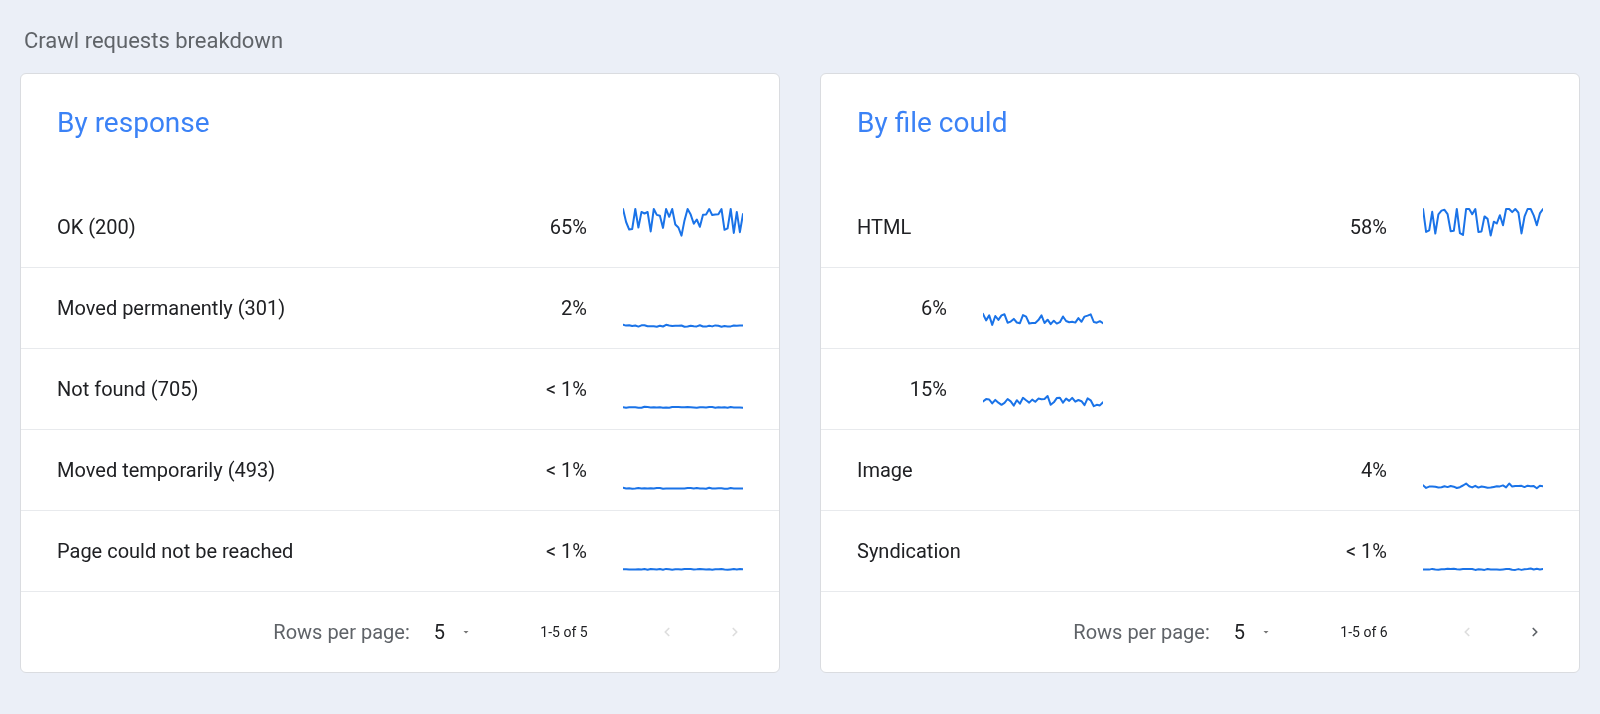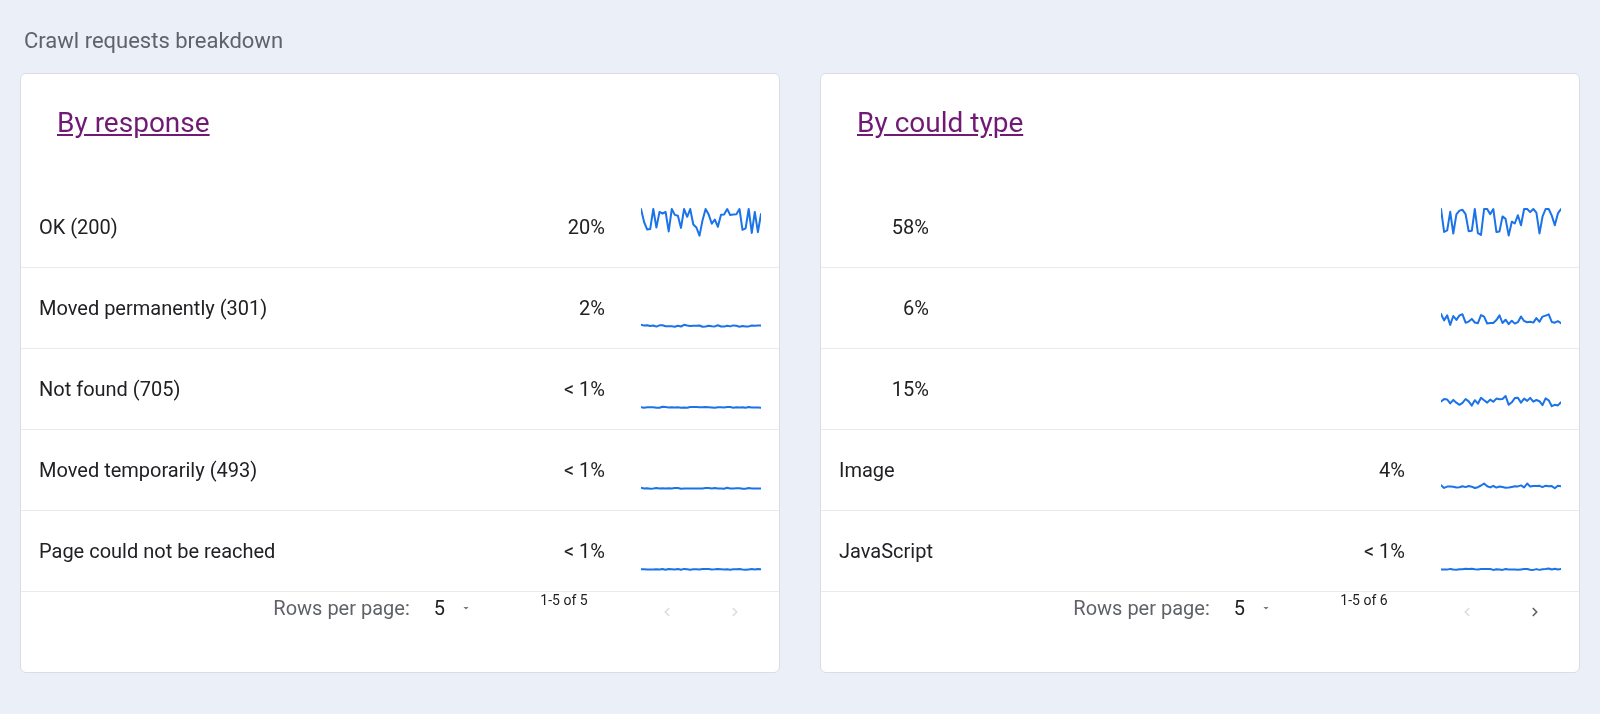--- a/index.html
+++ b/index.html
@@ -29,33 +29,31 @@
   .card {
     background: #fff;
     border: 1px solid #dadce0;
     border-radius: 6px;
     flex: 1 1 0;
     box-shadow: 0 0 0 rgba(0,0,0,0);
   }
   .card-title {
     font-size: 28px;
     font-weight: 400;
-    color: #701a75;
+    color: #3b82f6;
     padding: 32px 36px 48px 36px;
-    text-decoration: underline;
   }
   .rows { }
   .row {
     display: flex;
     align-items: center;
     border-top: 1px solid #e8eaed;
-    padding: 0 18px;
+    padding: 0 36px;
     height: 80px;
     cursor: pointer;
-    justify-content: space-between;
   }
   .row:first-child { border-top: none; }
   .row-label {
     flex: 1 1 auto;
     font-size: 20px;
     color: #202124;
   }
   .row-pct {
     width: 90px;
     text-align: right;
@@ -76,21 +74,21 @@
   }
   .spark-path {
     stroke: #1a73e8;
     stroke-width: 2;
     fill: none;
     stroke-linejoin: round;
     stroke-linecap: round;
   }
   .pager {
     display: flex;
-    align-items: flex-start;
+    align-items: center;
     justify-content: flex-end;
     border-top: 1px solid #e8eaed;
     height: 80px;
     padding: 0 24px 0 19px;
     gap: 28px;
     color: #5f6368;
   }
   .pager-group {
     display: flex;
     align-items: center;
@@ -124,21 +122,21 @@
 <div class="page">
   <div class="section-title">Crawl requests breakdown</div>
 
   <div class="cards">
 
     <div class="card">
       <div class="card-title">By response</div>
       <div class="rows">
         <div class="row">
           <div class="row-label">OK (200)</div>
-          <div class="row-pct">20%</div>
+          <div class="row-pct">65%</div>
           <div class="row-spark">
               <svg viewBox="0 0 120 40" preserveAspectRatio="none">
                 <path class="spark-path" d="M0.0 2.0 L3.1 15.0 L6.2 22.6 L9.2 22.0 L12.3 2.0 L15.4 20.6 L18.5 4.9 L21.5 6.5 L24.6 5.0 L27.7 24.4 L30.8 2.0 L33.8 7.9 L36.9 8.8 L40.0 20.9 L43.1 2.0 L46.2 9.8 L49.2 2.0 L52.3 17.5 L55.4 20.5 L58.5 28.6 L61.5 13.4 L64.6 2.0 L67.7 7.6 L70.8 16.7 L73.8 12.5 L76.9 19.8 L80.0 7.8 L83.1 7.4 L86.2 2.0 L89.2 8.1 L92.3 7.6 L95.4 7.2 L98.5 2.0 L101.5 22.8 L104.6 21.3 L107.7 2.0 L110.8 25.9 L113.8 4.9 L116.9 25.2 L120.0 7.0 " stroke="#1a73e8"></path>
               </svg>
             </div>
         </div>
         <div class="row">
           <div class="row-label">Moved permanently (301)</div>
           <div class="row-pct">2%</div>
           <div class="row-spark">
@@ -199,23 +197,24 @@
           <span class="ic">
             <svg width="14" height="22" viewBox="0 0 24 24">
                 <path d="M9 6l6 6-6 6" stroke="#bdbdbd" stroke-width="3" fill="none" stroke-linecap="round" stroke-linejoin="round"></path>
               </svg>
           </span>
         </span>
       </div>
     </div>
 
     <div class="card">
-      <div class="card-title">By could type</div>
+      <div class="card-title">By file could</div>
       <div class="rows">
         <div class="row">
+          <div class="row-label">HTML</div>
           <div class="row-pct">58%</div>
           <div class="row-spark">
               <svg viewBox="0 0 120 40" preserveAspectRatio="none">
                 <path class="spark-path" d="M0.0 2.0 L3.1 24.9 L6.2 23.4 L9.2 4.8 L12.3 26.5 L15.4 7.4 L18.5 3.6 L21.5 2.8 L24.6 7.2 L27.7 24.3 L30.8 23.8 L33.8 2.0 L36.9 26.1 L40.0 27.9 L43.1 2.0 L46.2 2.0 L49.2 7.2 L52.3 2.0 L55.4 24.9 L58.5 24.4 L61.5 9.4 L64.6 11.9 L67.7 28.6 L70.8 14.7 L73.8 16.5 L76.9 8.2 L80.0 18.2 L83.1 2.0 L86.2 2.0 L89.2 5.1 L92.3 2.0 L95.4 5.7 L98.5 26.4 L101.5 9.7 L104.6 2.0 L107.7 2.0 L110.8 8.6 L113.8 18.3 L116.9 6.4 L120.0 2.0 " stroke="#1a73e8"></path>
               </svg>
             </div>
         </div>
         <div class="row">
           <div class="row-pct">6%</div>
           <div class="row-spark">
@@ -235,21 +234,21 @@
         <div class="row">
           <div class="row-label">Image</div>
           <div class="row-pct">4%</div>
           <div class="row-spark">
               <svg viewBox="0 0 120 40" preserveAspectRatio="none">
                 <path class="spark-path" d="M0.0 35.2 L3.1 37.9 L6.2 36.6 L9.2 36.4 L12.3 36.7 L15.4 37.5 L18.5 37.2 L21.5 36.2 L24.6 37.1 L27.7 36.0 L30.8 36.7 L33.8 38.0 L36.9 37.2 L40.0 35.5 L43.1 33.6 L46.2 36.2 L49.2 37.4 L52.3 35.8 L55.4 37.6 L58.5 36.5 L61.5 37.0 L64.6 37.8 L67.7 37.6 L70.8 36.9 L73.8 36.2 L76.9 36.4 L80.0 35.4 L83.1 37.4 L86.2 33.5 L89.2 36.6 L92.3 35.9 L95.4 36.1 L98.5 35.8 L101.5 37.1 L104.6 35.7 L107.7 36.2 L110.8 36.1 L113.8 38.2 L116.9 35.8 L120.0 36.2 " stroke="#1a73e8"></path>
               </svg>
             </div>
         </div>
         <div class="row">
-          <div class="row-label">JavaScript</div>
+          <div class="row-label">Syndication</div>
           <div class="row-pct">&lt; 1%</div>
           <div class="row-spark">
               <svg viewBox="0 0 120 40" preserveAspectRatio="none">
                 <path class="spark-path" d="M0.0 38.5 L3.1 38.4 L6.2 38.6 L9.2 37.9 L12.3 38.6 L15.4 38.8 L18.5 38.3 L21.5 38.3 L24.6 37.8 L27.7 37.9 L30.8 37.8 L33.8 38.3 L36.9 38.4 L40.0 38.0 L43.1 38.1 L46.2 37.9 L49.2 38.0 L52.3 38.9 L55.4 38.3 L58.5 38.5 L61.5 38.9 L64.6 38.0 L67.7 38.6 L70.8 38.4 L73.8 38.4 L76.9 38.7 L80.0 38.4 L83.1 38.1 L86.2 38.0 L89.2 38.8 L92.3 38.9 L95.4 38.1 L98.5 38.9 L101.5 38.2 L104.6 38.0 L107.7 37.5 L110.8 38.5 L113.8 37.8 L116.9 38.4 L120.0 37.9 " stroke="#1a73e8"></path>
               </svg>
             </div>
         </div>
       </div>
       <div class="pager">
         <div class="pager-group">

